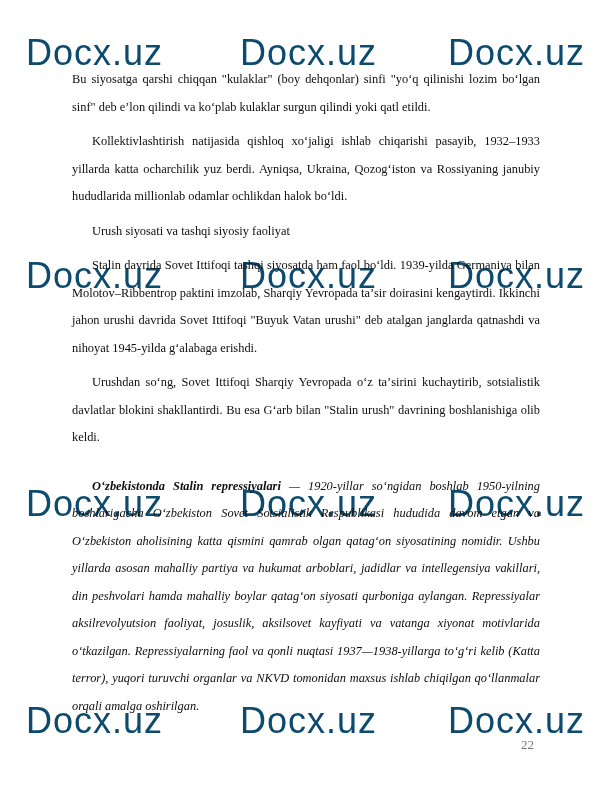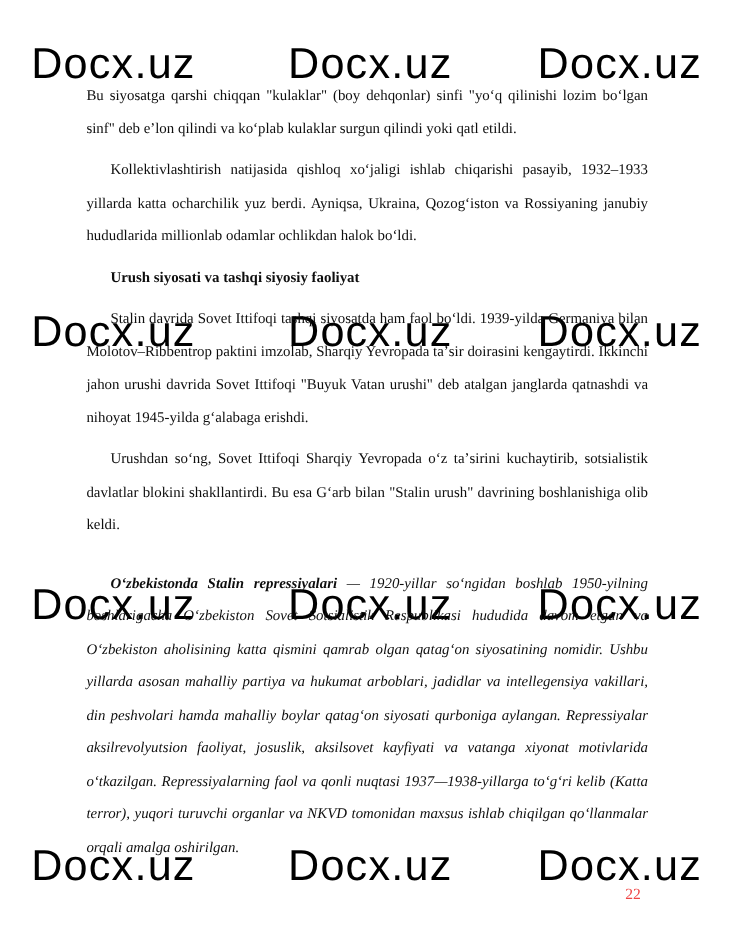--- a/index.html
+++ b/index.html
@@ -22,21 +22,21 @@
     inset: 0;
     z-index: 0;
     pointer-events: none;
   }
   .wm {
     position: absolute;
     font-family: "Liberation Sans", sans-serif;
     font-size: 36px;
     line-height: 36px;
     letter-spacing: 1px;
-    color: #000000;
+    color: #0c4a6e;
     white-space: nowrap;
     user-select: none;
   }
   
   .text-col {
     position: absolute;
     left: 72px;
     top: 66px;
     width: 468px;
     z-index: 1;
@@ -44,37 +44,37 @@
     font-size: 12.4px;
   }
   .text-col p {
     margin: 0 0 7px 0;
     line-height: 27.5px;
     text-align: justify;
     text-indent: 20px;
   }
   .text-col p.continues { text-indent: 0; }
   .heading {
-    font-weight: bold;
+    font-weight: normal;
     text-align: left;
   }
   .p-last {
     line-height: 26px;
     margin-top: 21px !important;
     font-style: italic;
   }
   .bold-lead { font-weight: bold; }
   .page-number {
     position: absolute;
     top: 738px;
     right: 78px;
     z-index: 1;
     font-size: 13px;
     line-height: 14px;
-    color: #ef4444;
+    color: #737373;
     font-family: "Liberation Serif", serif;
   }
 </style>
 </head>
 <body>
 
 <div class="page">
 
   <div class="watermark-layer">
     <span class="wm" style="left:26px;  top:35px;">Docx.uz</span>

